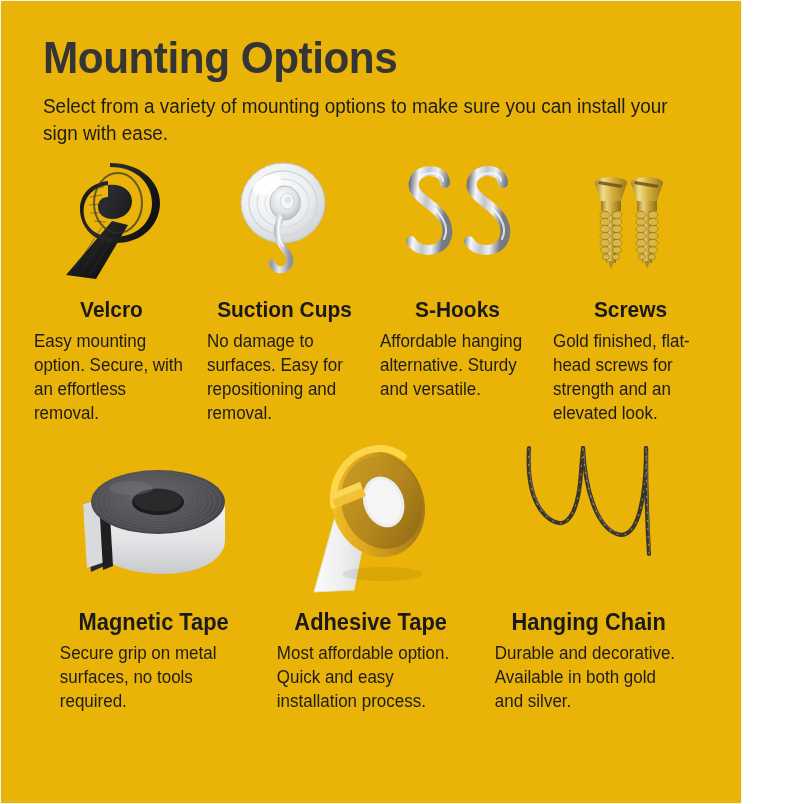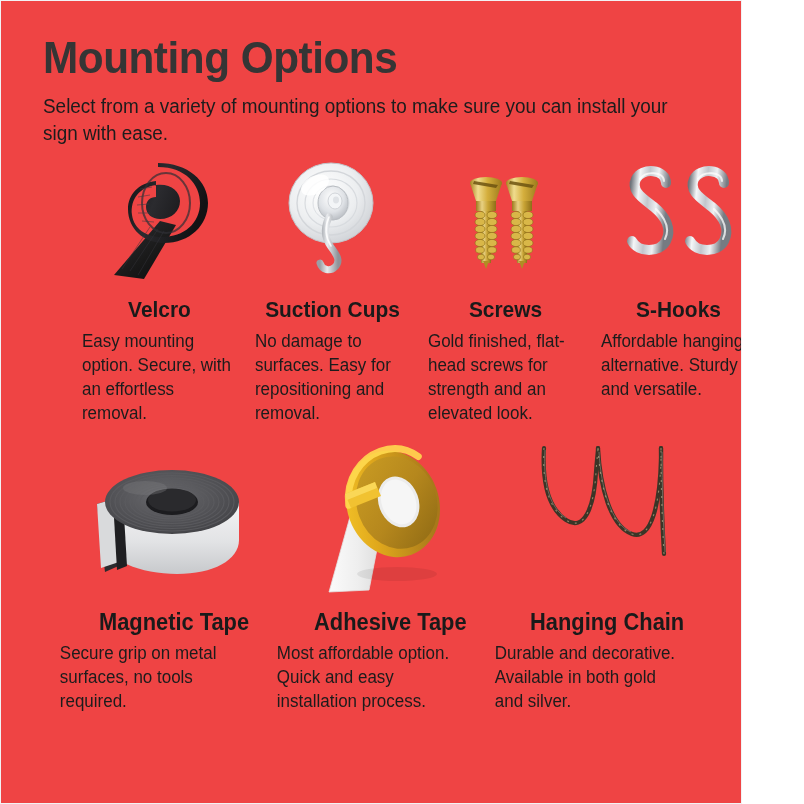--- a/index.html
+++ b/index.html
@@ -4,21 +4,21 @@
 <style>
   html, body {
     margin: 0;
     padding: 0;
     background: #ffffff;
   }
   #page {
     position: relative;
     width: 742px;
     height: 804px;
-    background: #ef4444;
+    background: #eab308;
     border: 1px solid #f2f2f4;
     box-sizing: border-box;
     overflow: hidden;
     font-family: "Liberation Sans", sans-serif;
     -webkit-font-smoothing: antialiased;
   }
 
   
   .header { padding: 30px 42px 0 42px; }
   .page-title {
@@ -41,31 +41,31 @@
     transform: scaleX(0.97);
     transform-origin: left center;
   }
 
   
   .row {
     display: flex;
     width: 100%;
     box-sizing: border-box;
   }
-  .row-1 { padding: 10px 24px 0 24px; margin-left: 48px; }
+  .row-1 { padding: 10px 24px 0 24px; }
   .row-2 { padding: 14px 44px 0 44px; }
 
   .cell {
     box-sizing: border-box;
     display: flex;
     flex-direction: column;
     align-items: stretch;
   }
   .row-1 .cell { width: 25%; padding: 0 7px; }
-  .row-2 .cell { width: 33.333%; padding: 0 9px; align-items: flex-end; }
+  .row-2 .cell { width: 33.333%; padding: 0 9px; }
 
   .art {
     height: 130px;
     display: flex;
     align-items: flex-end;
     justify-content: center;
     margin-bottom: 10px;
   }
   .row-2 .art { height: 160px; align-items: center; }
 
@@ -190,20 +190,54 @@
           <ellipse cx="63" cy="41" rx="3" ry="3.4" fill="#dfe2e6"></ellipse>
 
           <path d="M56 58 C50 70 52 80 58 88 C64 96 68 102 62 108 C57 113 49 111 47 104" fill="none" stroke="url(#hookG)" stroke-width="7" stroke-linecap="round"></path>
           <path d="M56 58 C51 69 53 79 58 87" fill="none" stroke="#ffffff" stroke-width="1.6" stroke-linecap="round" opacity="0.85"></path>
 
           <ellipse cx="42" cy="26" rx="15" ry="9" fill="#ffffff" opacity="0.85" transform="rotate(-28 42 26)"></ellipse>
         </svg>
       </div>
       <div class="item-title">Suction Cups</div>
       <div class="item-desc">No damage to surfaces. Easy for repositioning and removal.</div>
+    </div>
+
+    <div class="cell">
+      <div class="art">
+        <svg width="130" height="128" viewBox="0 0 130 128">
+          <defs>
+            <linearGradient id="chromeG" x1="0" y1="0" x2="1" y2="0.2">
+              <stop offset="0%" stop-color="#6f747b"></stop>
+              <stop offset="22%" stop-color="#f4f6f8"></stop>
+              <stop offset="48%" stop-color="#c2c6cc"></stop>
+              <stop offset="72%" stop-color="#eef0f2"></stop>
+              <stop offset="100%" stop-color="#767b82"></stop>
+            </linearGradient>
+          </defs>
+          <g fill="none" stroke="url(#chromeG)" stroke-width="10" stroke-linecap="round">
+            <path d="M52 24 C52 10 28 8 22 20 C16 32 30 40 40 48
+                     C52 58 58 70 52 82 C46 94 24 94 18 82"></path>
+          </g>
+          <g fill="none" stroke="#ffffff" stroke-width="2" stroke-linecap="round" opacity="0.75">
+            <path d="M50 22 C50 13 32 11 26 20"></path>
+            <path d="M42 50 C52 60 56 70 51 80"></path>
+          </g>
+          <g fill="none" stroke="url(#chromeG)" stroke-width="10" stroke-linecap="round">
+            <path d="M110 24 C110 10 86 8 80 20 C74 32 88 40 98 48
+                     C110 58 116 70 110 82 C104 94 82 94 76 82"></path>
+          </g>
+          <g fill="none" stroke="#ffffff" stroke-width="2" stroke-linecap="round" opacity="0.75">
+            <path d="M108 22 C108 13 90 11 84 20"></path>
+            <path d="M100 50 C110 60 114 70 109 80"></path>
+          </g>
+        </svg>
+      </div>
+      <div class="item-title">S-Hooks</div>
+      <div class="item-desc">Affordable hanging alternative. Sturdy and versatile.</div>
     </div>
 
     <div class="cell">
       <div class="art">
         <svg width="120" height="128" viewBox="0 0 120 128">
           <defs>
             <linearGradient id="goldHead" x1="0" y1="0" x2="1" y2="0">
               <stop offset="0%" stop-color="#a8821f"></stop>
               <stop offset="25%" stop-color="#f0dc8e"></stop>
               <stop offset="55%" stop-color="#d4ae3c"></stop>
@@ -267,54 +301,20 @@
               <ellipse cx="9" cy="82" rx="3.6" ry="2.8"></ellipse>
                 <ellipse cx="19" cy="82" rx="3.6" ry="2.8"></ellipse>
             </g>
             <path d="M11 86 L14 94 L17 86 Z" fill="#b08d24"></path>
           </g>
         </svg>
       </div>
       <div class="item-title">Screws</div>
       <div class="item-desc">Gold finished, flat-head screws for strength and an elevated look.</div>
     </div>
-
-    <div class="cell">
-      <div class="art">
-        <svg width="130" height="128" viewBox="0 0 130 128">
-          <defs>
-            <linearGradient id="chromeG" x1="0" y1="0" x2="1" y2="0.2">
-              <stop offset="0%" stop-color="#6f747b"></stop>
-              <stop offset="22%" stop-color="#f4f6f8"></stop>
-              <stop offset="48%" stop-color="#c2c6cc"></stop>
-              <stop offset="72%" stop-color="#eef0f2"></stop>
-              <stop offset="100%" stop-color="#767b82"></stop>
-            </linearGradient>
-          </defs>
-          <g fill="none" stroke="url(#chromeG)" stroke-width="10" stroke-linecap="round">
-            <path d="M52 24 C52 10 28 8 22 20 C16 32 30 40 40 48
-                     C52 58 58 70 52 82 C46 94 24 94 18 82"></path>
-          </g>
-          <g fill="none" stroke="#ffffff" stroke-width="2" stroke-linecap="round" opacity="0.75">
-            <path d="M50 22 C50 13 32 11 26 20"></path>
-            <path d="M42 50 C52 60 56 70 51 80"></path>
-          </g>
-          <g fill="none" stroke="url(#chromeG)" stroke-width="10" stroke-linecap="round">
-            <path d="M110 24 C110 10 86 8 80 20 C74 32 88 40 98 48
-                     C110 58 116 70 110 82 C104 94 82 94 76 82"></path>
-          </g>
-          <g fill="none" stroke="#ffffff" stroke-width="2" stroke-linecap="round" opacity="0.75">
-            <path d="M108 22 C108 13 90 11 84 20"></path>
-            <path d="M100 50 C110 60 114 70 109 80"></path>
-          </g>
-        </svg>
-      </div>
-      <div class="item-title">S-Hooks</div>
-      <div class="item-desc">Affordable hanging alternative. Sturdy and versatile.</div>
-    </div>
   </div>
 
   <div class="row row-2">
 
     <div class="cell">
       <div class="art">
         <svg width="170" height="150" viewBox="0 0 170 150">
           <defs>
             <linearGradient id="magSide" x1="0" y1="0" x2="0" y2="1">
               <stop offset="0%" stop-color="#f4f4f5"></stop>

